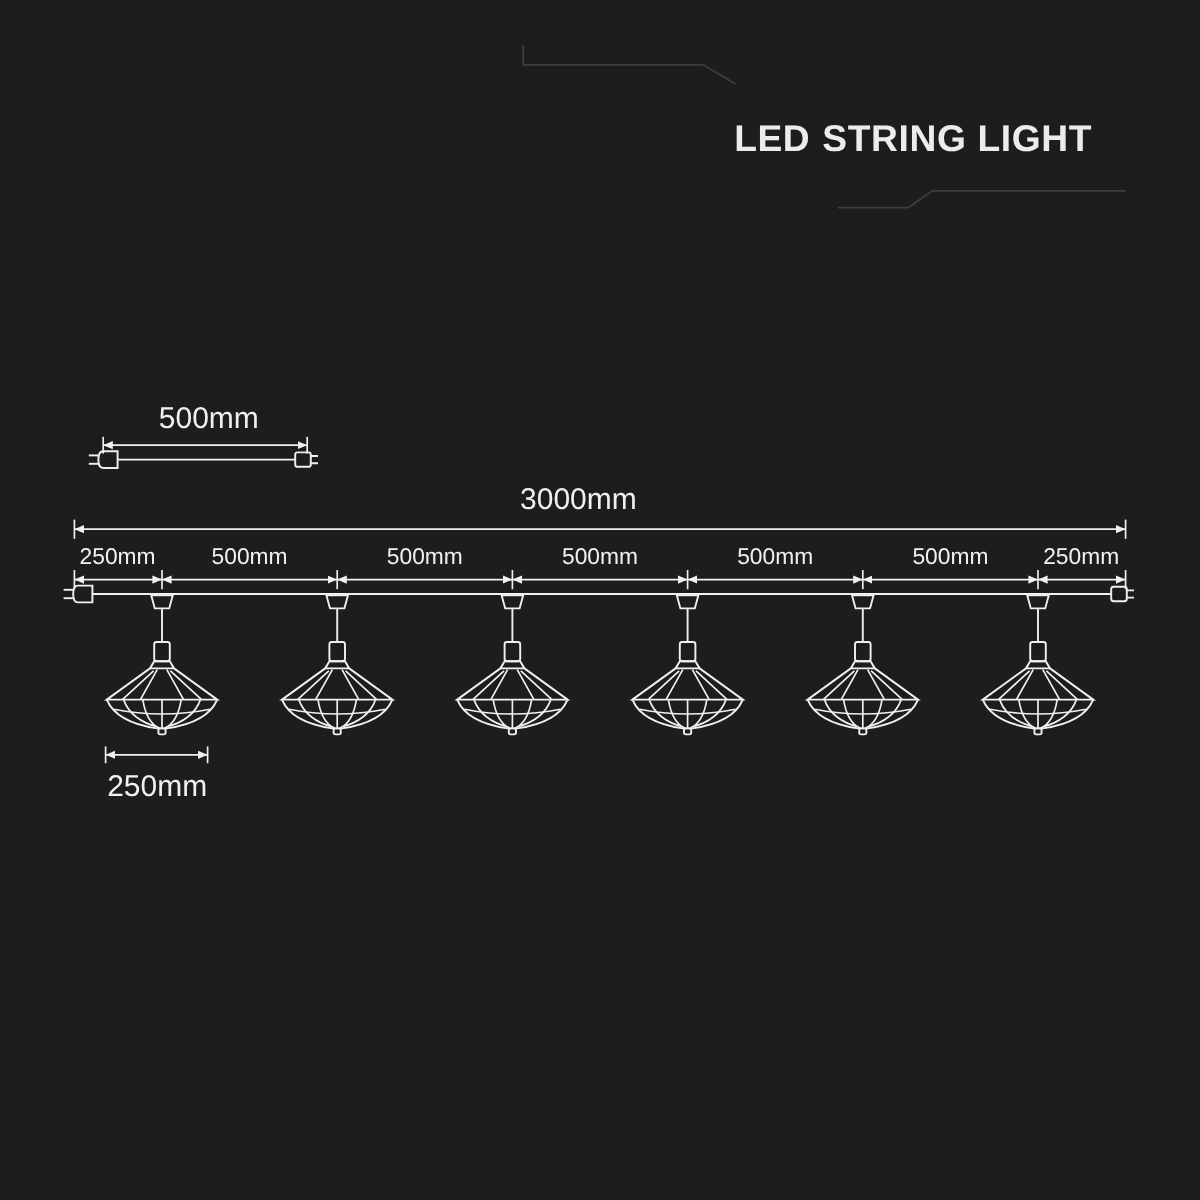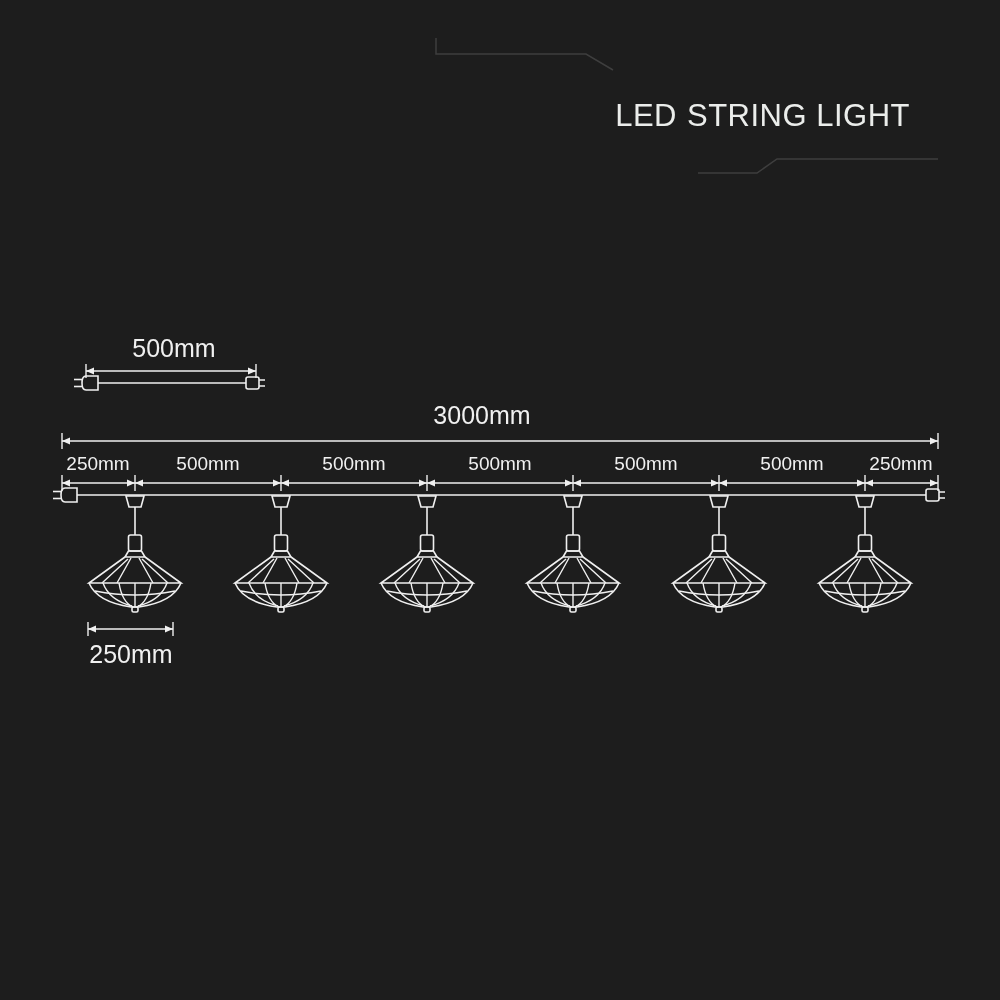--- a/index.html
+++ b/index.html
@@ -13,22 +13,22 @@
   .stage{position:absolute;inset:0;}
   .title{
     position:absolute;
     top:98px;
     right:90px;
     font-size:31px;
     letter-spacing:0.5px;
     color:#ebedeb;
     white-space:nowrap;
   }
-  .title .t-light{font-weight:400;}
-  .title .t-bold{font-weight:400;margin-left:10px;}
+  .title .t-light{font-weight:700;}
+  .title .t-bold{font-weight:700;margin-left:10px;}
   svg text{
     font-family:"Liberation Sans", sans-serif;
     fill:#f0f0f0;
   }
   .dim-big{font-size:25px;}
   .dim-small{font-size:19px;}
   .ln{stroke:#f0f0f0;stroke-width:1.6;fill:none;}
   .ln-thin{stroke:#f0f0f0;stroke-width:1.4;fill:none;}
   .decor{stroke:#3e3e3e;stroke-width:1.5;fill:none;}
 </style>

